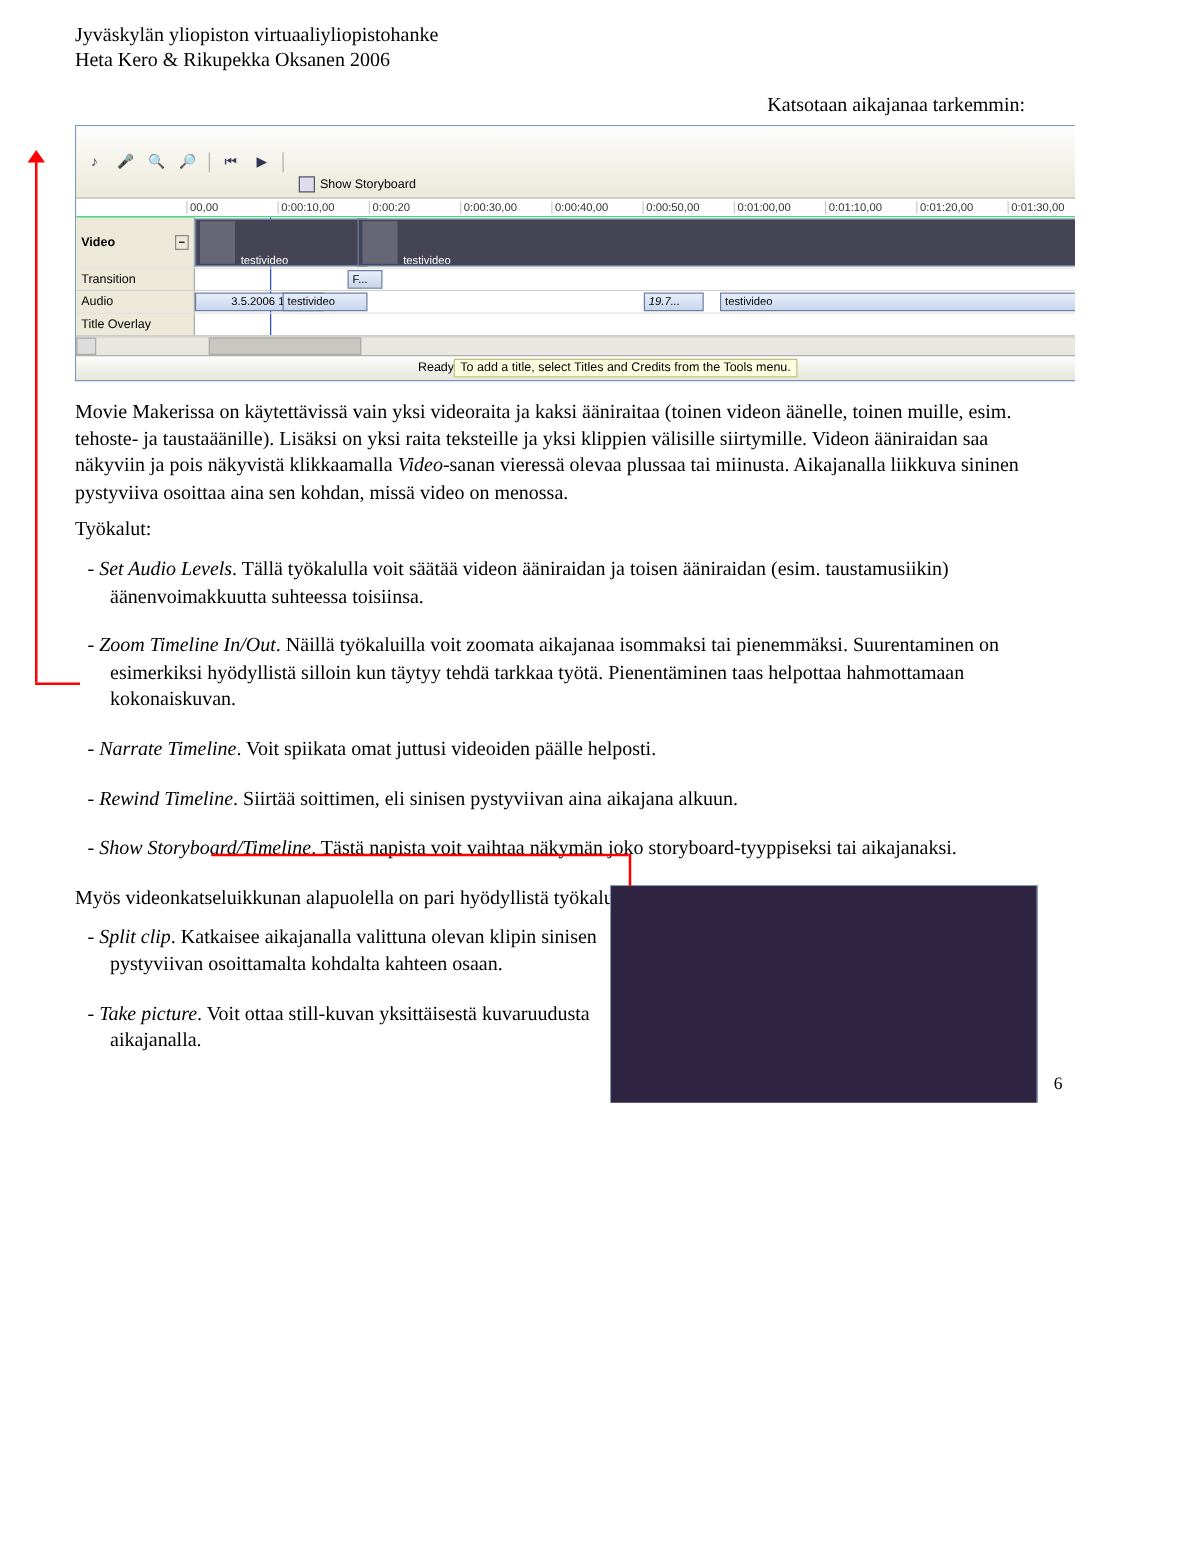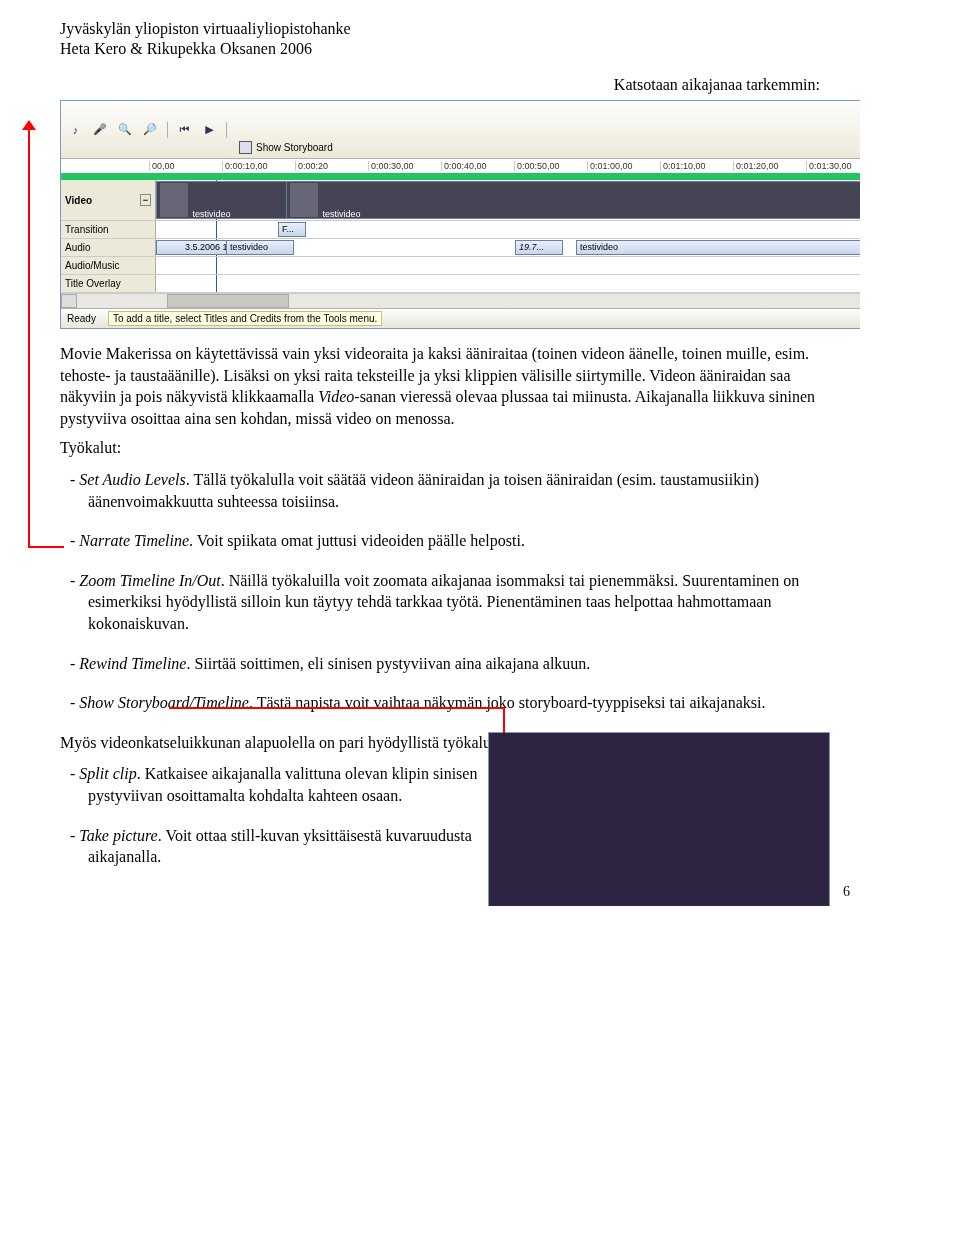--- a/index.html
+++ b/index.html
@@ -63,21 +63,21 @@
   .tl-toolbar .ico {
     width: 15px; height: 15px; display:inline-flex; align-items:center; justify-content:center;
     border:1px solid transparent; font-size:11px; color:#335; cursor:default;
   }
   .tl-toolbar .sep { width:1px; height:16px; background:#b0b0b0; }
   .tl-toolbar .storyboard-btn {
     display:flex; align-items:center; gap:4px; padding:1px 4px;margin-top:36px;
   }
   .tl-toolbar .storyboard-btn .sq { width:11px;height:11px;border:1px solid #556; background:#dde; }
   .tl-ruler {
-    display:flex; background:#fff; border-bottom:7px solid #22c55e; height:14px;
+    display:flex; background:#fff; border-bottom:1px solid #22c55e; height:14px;
     align-items:center; padding-left:88px; position:relative; overflow:hidden;
   }
   .tl-ruler span { flex:0 0 70px; font-size:9px; color:#333; border-left:1px solid #ccc; padding-left:2px;}
   .tl-row {
     display:flex; align-items:stretch; border-bottom:1px solid #ccc; min-height:17px;
     background:#fff;
   }
   .tl-row.vid { min-height:40px; }
   .tl-label {
     width:86px; flex:0 0 86px; padding:2px 4px; font-size:10px; color:#000;
@@ -89,22 +89,22 @@
     position:absolute; top:1px; bottom:1px; border:1px solid #6a7fa0;
     background:linear-gradient(#e8eefb,#c8d6ec); font-size:9px; padding:1px 3px;
     overflow:hidden; white-space:nowrap;
   }
   .clip.thumb { background:#445; color:#fff; }
   .clip.thumb .th { width:28px; height:100%; background:#667; display:inline-block; margin-right:2px; }
   .playhead {
     position:absolute; top:0; bottom:0; width:1px; background:#2a4fd0;
   }
   .tl-status {
-    display:flex; justify-content:flex-start; align-items:center;
-    background:linear-gradient(#fdfdfd,#e6e6da); padding:2px 6px; font-size:10px; border-top:1px solid #b0b0b0;gap:12px;
+    display:flex; justify-content:center; align-items:center;
+    background:linear-gradient(#fdfdfd,#e6e6da); padding:2px 6px; font-size:10px; border-top:1px solid #b0b0b0;
   }
   .tl-hint {
     font-size:10px; background:#ffffe1; border:1px solid #c0c080; padding:1px 4px;
   }
   .scrollbar { height:14px; background:#e8e8e0; border-top:1px solid #ccc; display:flex; }
   .scrollbar .thumb { width:120px; background:#c8c8c0; border:1px solid #aaa; margin-left:90px;}
   .scrollbar .arrow { width:14px; background:#ddd; border:1px solid #aaa;}
 
   
   .para { margin: 8px 0; line-height:1.35; }
@@ -236,26 +236,20 @@
     <div class="tl-label">Audio</div>
     <div class="tl-track">
       <div class="playhead" style="left:60px;"></div>
       <div class="clip" style="left:0;width:70px;padding-left:28px;">3.5.2006 12:17</div>
       <div class="clip" style="left:70px;width:60px;">testivideo</div>
       <div class="clip" style="left:359px;width:40px;font-style:italic;">19.7...</div>
       <div class="clip" style="left:420px;width:300px;">testivideo</div>
     </div>
   </div>
 
-  <div class="tl-row">
-    <div class="tl-label">Audio/Music</div>
-    <div class="tl-track">
-      <div class="playhead" style="left:60px;"></div>
-    </div>
-  </div>
 
   <div class="tl-row">
     <div class="tl-label">Title Overlay</div>
     <div class="tl-track">
       <div class="playhead" style="left:60px;"></div>
     </div>
   </div>
 
   <div class="scrollbar">
     <div class="arrow"></div>
@@ -271,22 +265,22 @@
 </div>
 
 <p class="para">
   <span>Movie Makerissa on käytettävissä vain yksi videoraita ja kaksi ääniraitaa (toinen videon äänelle, toinen muille, esim. tehoste- ja taustaäänille). Lisäksi on yksi raita teksteille ja yksi klippien välisille siirtymille. Videon ääniraidan saa näkyviin ja pois näkyvistä klikkaamalla </span><span class="italic">Video</span><span>-sanan vieressä olevaa plussaa tai miinusta. Aikajanalla liikkuva sininen pystyviiva osoittaa aina sen kohdan, missä video on menossa.</span>
 </p>
 
 <p class="para">Työkalut:</p>
 
 <ul class="tools">
   <li><span class="italic">Set Audio Levels</span><span>. Tällä työkalulla voit säätää videon ääniraidan ja toisen ääniraidan (esim. taustamusiikin) äänenvoimakkuutta suhteessa toisiinsa.</span></li>
+  <li><span class="italic">Zoom Timeline In/Out</span><span>. Näillä työkaluilla voit zoomata aikajanaa isommaksi tai pienemmäksi. Suurentaminen on esimerkiksi hyödyllistä silloin kun täytyy tehdä tarkkaa työtä. Pienentäminen taas helpottaa hahmottamaan kokonaiskuvan.</span></li>
   <li><span class="italic">Narrate Timeline</span><span>. Voit spiikata omat juttusi videoiden päälle helposti.</span></li>
-  <li><span class="italic">Zoom Timeline In/Out</span><span>. Näillä työkaluilla voit zoomata aikajanaa isommaksi tai pienemmäksi. Suurentaminen on esimerkiksi hyödyllistä silloin kun täytyy tehdä tarkkaa työtä. Pienentäminen taas helpottaa hahmottamaan kokonaiskuvan.</span></li>
   <li><span class="italic">Rewind Timeline</span><span>. Siirtää soittimen, eli sinisen pystyviivan aina aikajana alkuun.</span></li>
   <li><span class="italic">Show Storyboard/Timeline</span><span>. Tästä napista voit vaihtaa näkymän joko storyboard-tyyppiseksi tai aikajanaksi.</span></li>
 </ul>
 
 <div class="bottom-wrap">
   <div class="bottom-text">
     <p class="para">Myös videonkatseluikkunan alapuolella on pari hyödyllistä työkalua:</p>
     <ul class="tools">
       <li><span class="italic">Split clip</span><span>. Katkaisee aikajanalla valittuna olevan klipin sinisen pystyviivan osoittamalta kohdalta kahteen osaan.</span></li>
       <li><span class="italic">Take picture</span><span>. Voit ottaa still-kuvan yksittäisestä kuvaruudusta aikajanalla.</span></li>

